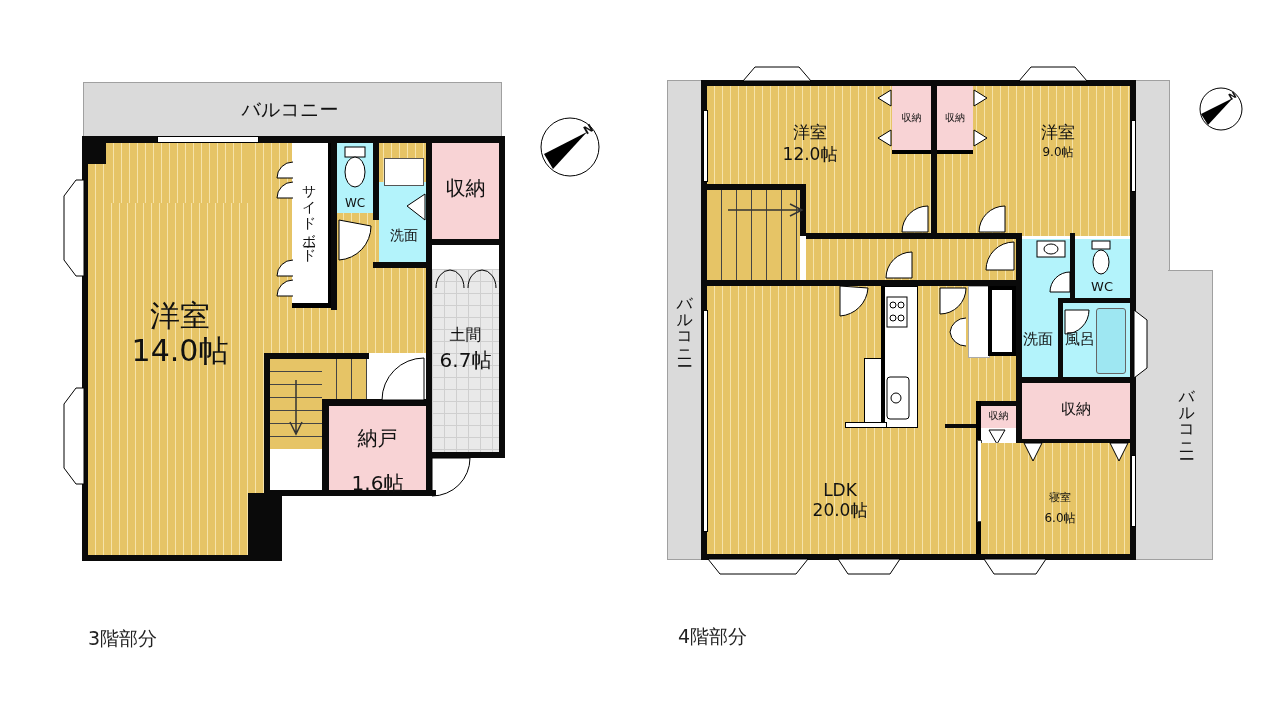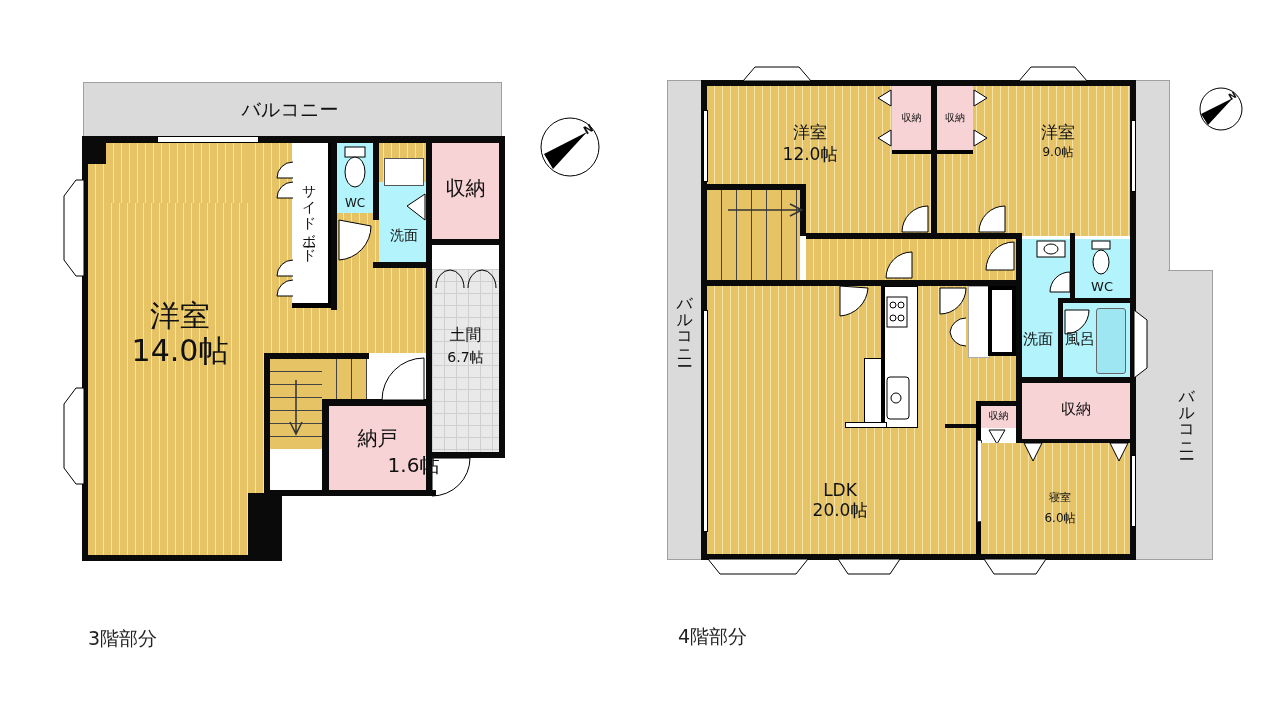--- a/index.html
+++ b/index.html
@@ -84,42 +84,42 @@
   <div class="abs pink" style="left:432px;top:143px;width:67px;height:96px;"></div>
   <div class="lbl" style="left:432px;top:178px;width:67px;font-size:20px;">収納</div>
   <div class="abs wall" style="left:426px;top:239px;width:79px;height:6px;"></div>
 
   <div class="abs tile" style="left:432px;top:245px;width:67px;height:210px;"></div>
   <div class="abs white" style="left:432px;top:245px;width:67px;height:24px;"></div>
   <svg style="left:434px;top:266px;" width="64" height="24">
       <path d="M2,22 A14,18 0 0 1 16,4 A14,18 0 0 1 30,22 M34,22 A14,18 0 0 1 48,4 A14,18 0 0 1 62,22" fill="none" stroke="#000"></path>
     </svg>
   <div class="lbl" style="left:432px;top:327px;width:67px;font-size:16px;">土間</div>
-  <div class="lbl" style="left:432px;top:350px;width:67px;font-size:14px;">6.7帖</div>
+  <div class="lbl" style="left:432px;top:350px;width:67px;font-size:20px;">6.7帖</div>
   <div class="abs wall" style="left:426px;top:268px;width:6px;height:225px;"></div>
   <div class="abs wall" style="left:432px;top:452px;width:73px;height:6px;"></div>
   <svg style="left:432px;top:456px;" width="40" height="42">
       <path d="M0,2 L38,2 A38,38 0 0 1 0,40 Z" fill="#fff" stroke="#000"></path>
     </svg>
 
   <div class="abs wall" style="left:264px;top:353px;width:105px;height:6px;"></div>
   <div class="abs wall" style="left:264px;top:353px;width:6px;height:140px;"></div>
   <div class="abs wood" style="left:270px;top:359px;width:52px;height:90px;background-image:repeating-linear-gradient(0deg,#e6c466 0,#e6c466 12px,#444 12px,#444 13px);"></div>
   <div class="abs wood" style="left:322px;top:359px;width:45px;height:40px;background-image:repeating-linear-gradient(90deg,#e6c466 0,#e6c466 14px,#444 14px,#444 15px);"></div>
   <svg style="left:286px;top:380px;" width="20" height="60">
       <path d="M10,0 L10,52 M4,42 L10,54 L16,42" fill="none" stroke="#333" stroke-width="1.5"></path>
     </svg>
   <div class="abs white" style="left:270px;top:449px;width:52px;height:43px;"></div>
 
   <div class="abs wall" style="left:322px;top:399px;width:110px;height:7px;"></div>
   <div class="abs wall" style="left:322px;top:399px;width:7px;height:97px;"></div>
   <div class="abs wall" style="left:264px;top:490px;width:172px;height:6px;"></div>
   <div class="abs pink" style="left:329px;top:406px;width:97px;height:84px;"></div>
   <div class="lbl" style="left:329px;top:428px;width:97px;font-size:20px;">納戸</div>
-  <div class="lbl" style="left:329px;top:455px;width:97px;font-size:20px;padding-left:36px;">1.6帖</div>
+  <div class="lbl" style="left:329px;top:473px;width:97px;font-size:20px;">1.6帖</div>
   <svg style="left:380px;top:356px;" width="46" height="46">
       <path d="M44,2 A42,42 0 0 0 2,44 L44,44 Z" fill="#fff" stroke="#000"></path>
     </svg>
 
   <svg style="left:540px;top:117px;" width="60" height="60">
       <circle cx="30" cy="30" r="29" fill="#fff" stroke="#000" stroke-width="1"></circle>
       <polygon points="47,15 4,37 13,52" fill="#000"></polygon>
     </svg>
   <div class="lbl xs" style="left:584px;top:124px;font-size:11px;font-weight:bold;transform:rotate(-30deg);">N</div>
 

